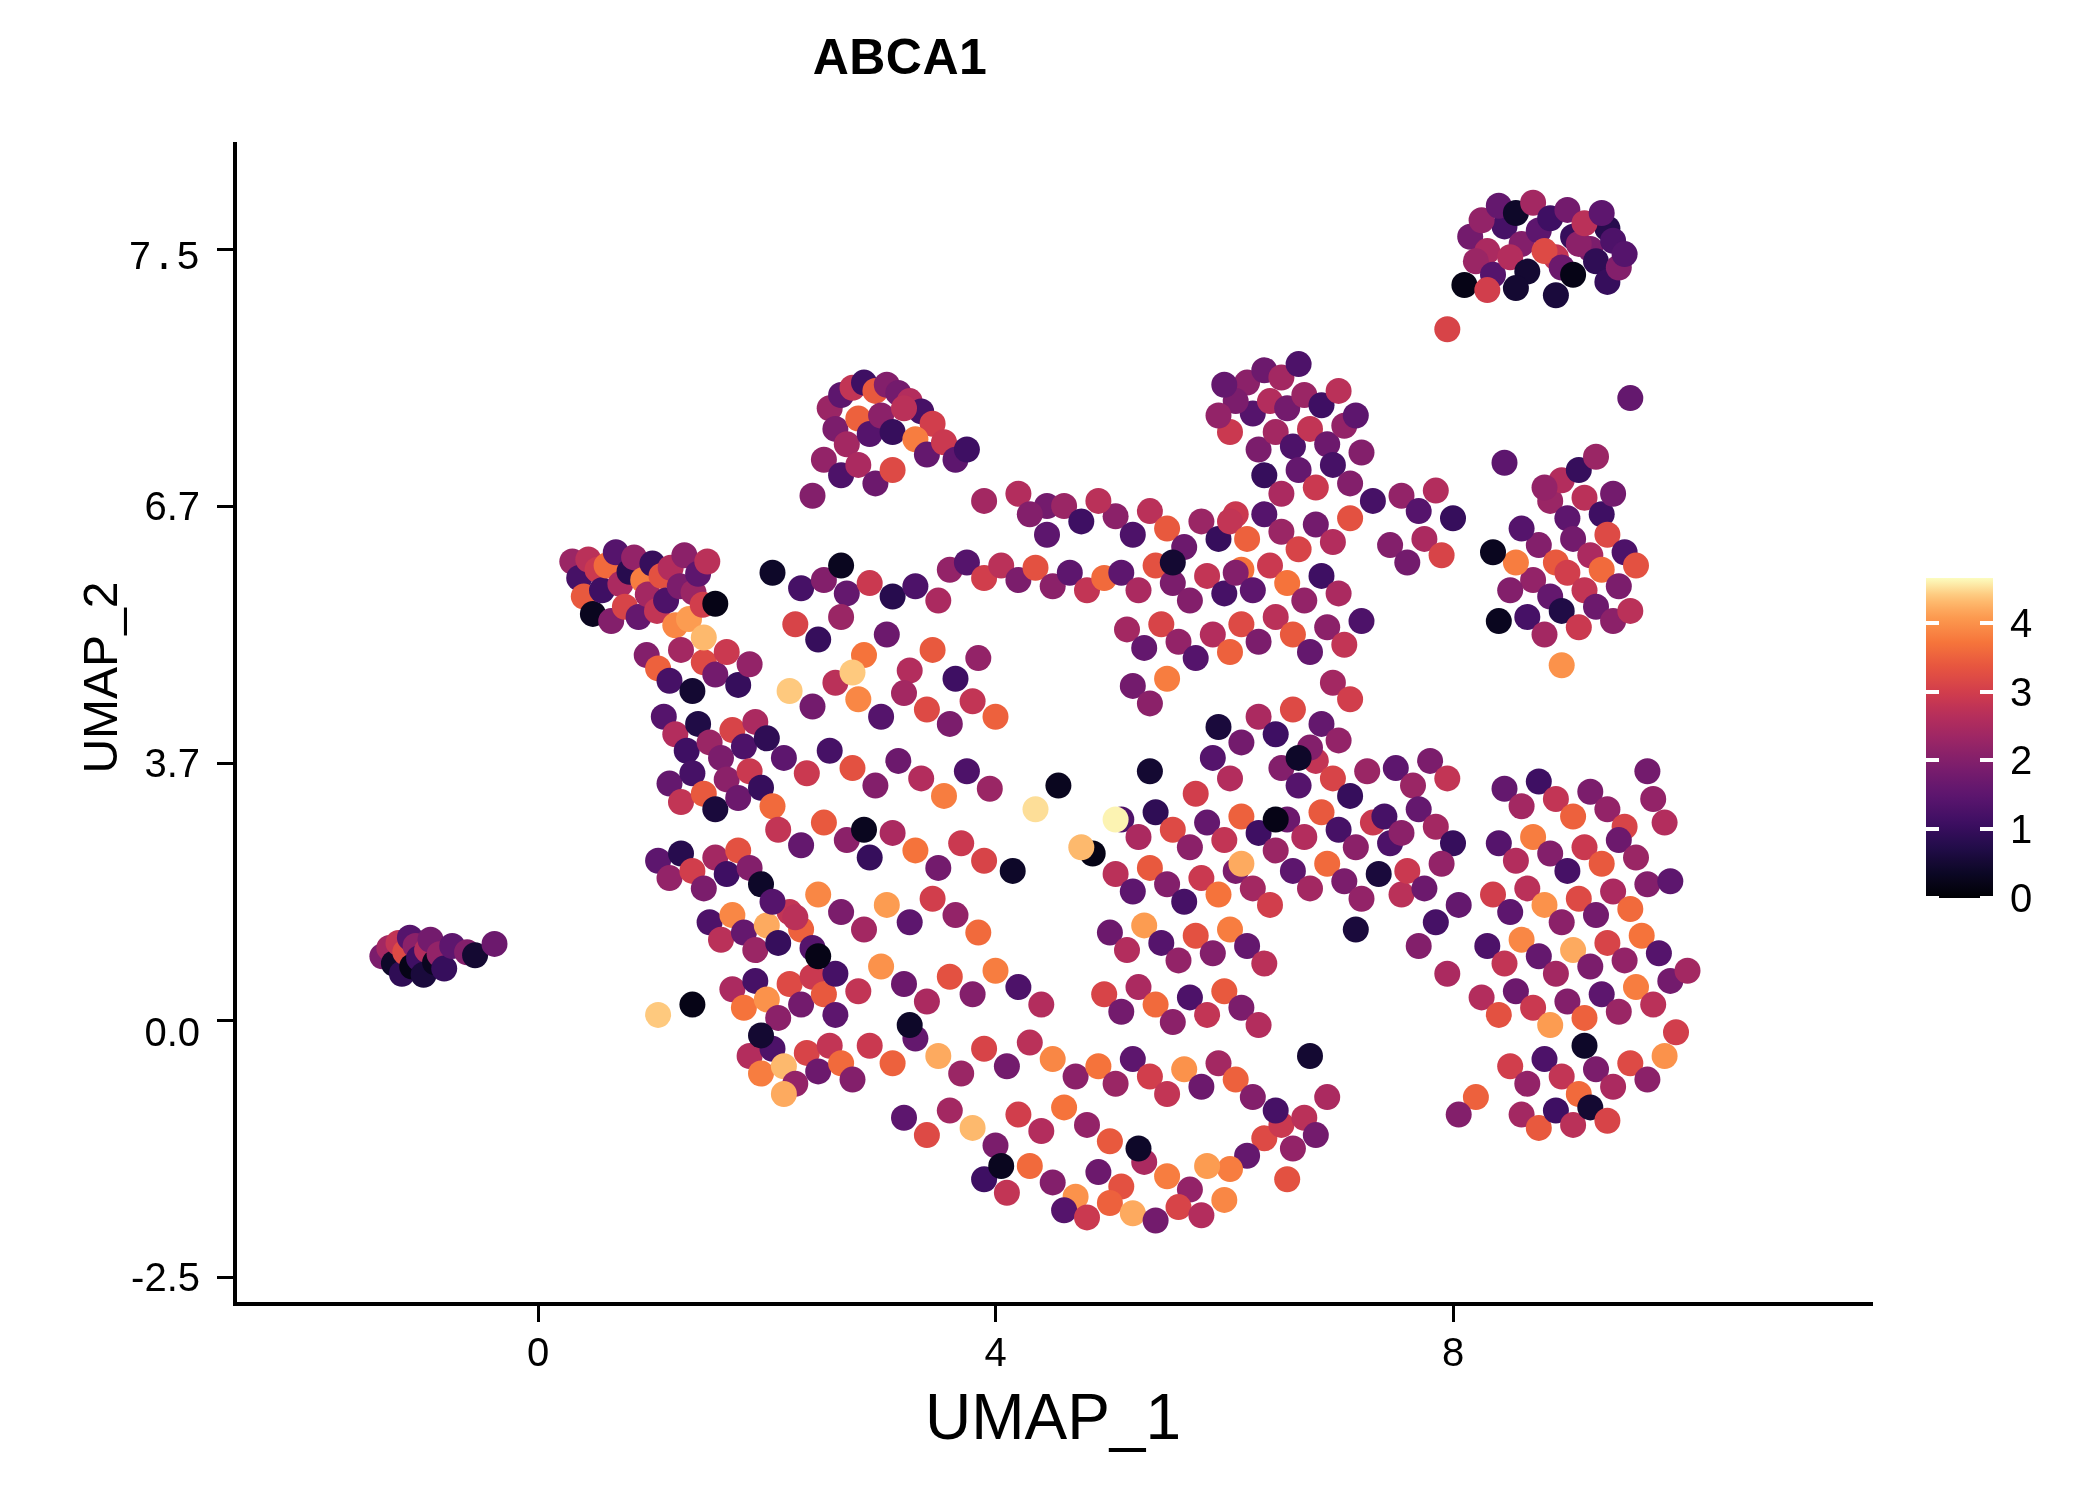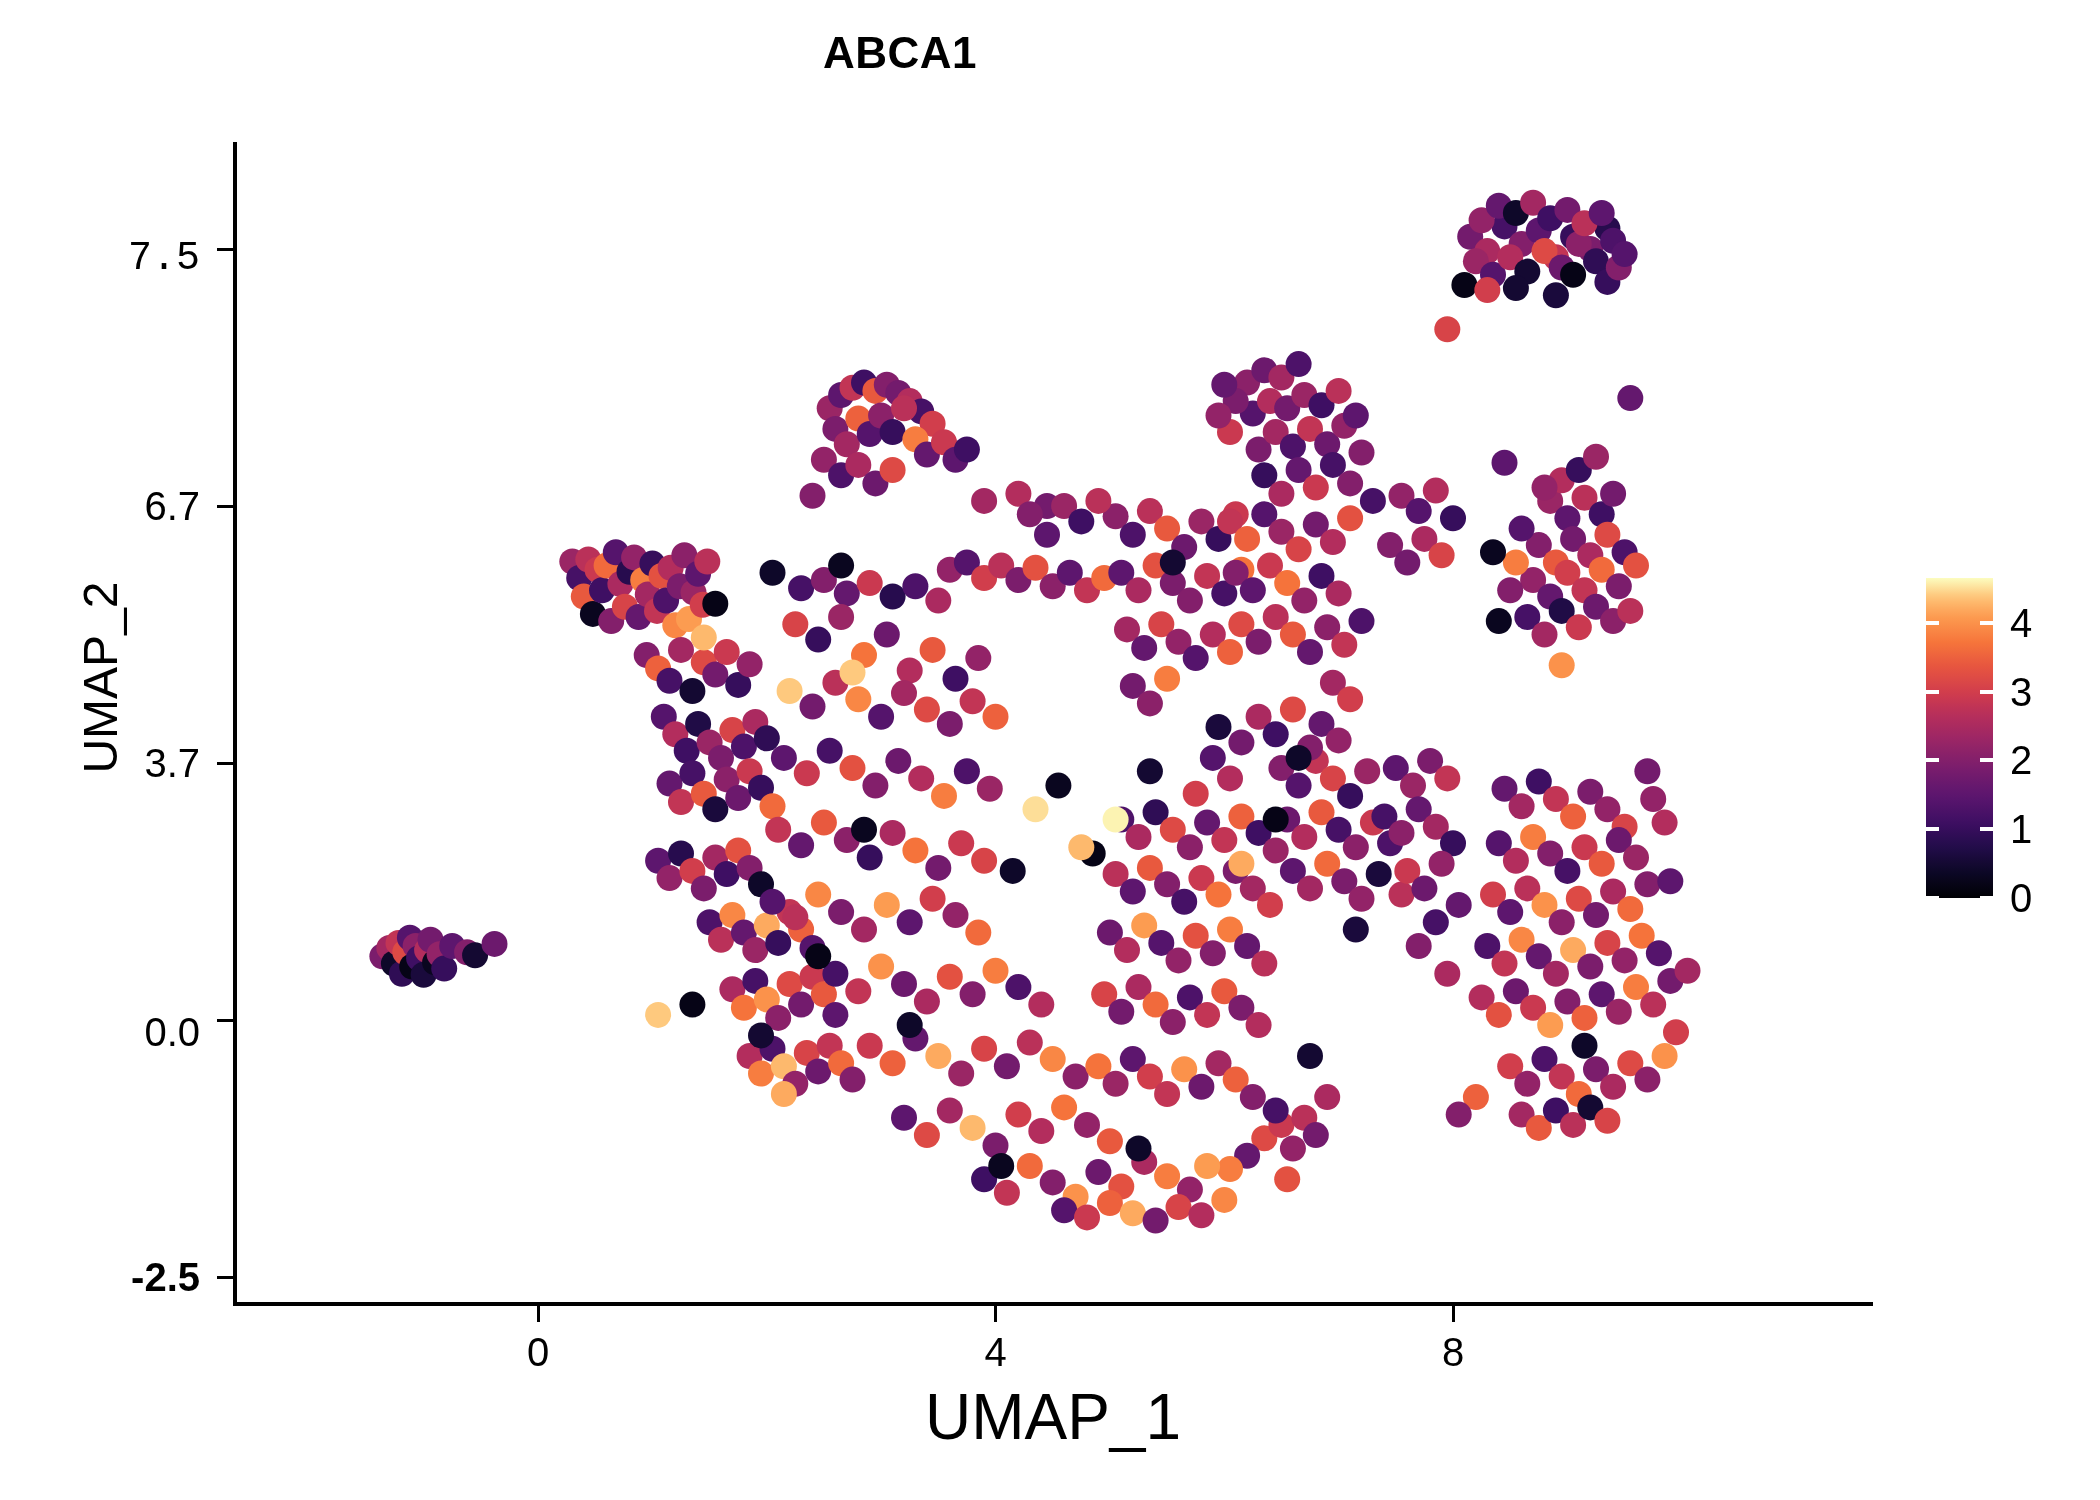--- a/index.html
+++ b/index.html
@@ -9,21 +9,21 @@
     font-family:"Liberation Sans", sans-serif;
     overflow:hidden;
     position:relative;
   }
   #plot-root{position:absolute;left:0;top:0;width:2100px;height:1500px;}
 
   .chart-title{
     position:absolute;
     left:0;top:28px;width:1800px;
     text-align:center;
-    font-size:44px;
+    font-size:50px;
     font-weight:bold;
     color:#000000;
     letter-spacing:0.5px;
   }
 
   
   #panel{
     position:absolute;
     left:235px;   
     top:142px;
@@ -734,21 +734,21 @@
         <circle cx="1326.7" cy="523.3" r="13" fill="rgb(251,146,75)"></circle>
         <circle cx="423.1" cy="872.9" r="13" fill="rgb(254,201,126)"></circle>
         <circle cx="548.9" cy="952.0" r="13" fill="rgb(253,170,95)"></circle>
         <circle cx="846.3" cy="705.3" r="13" fill="rgb(253,185,109)"></circle>
         <circle cx="972.1" cy="1024.0" r="13" fill="rgb(252,156,81)"></circle>
       </svg>
   </div>
 
   <div id="y-ticks">
       <div class="tick-y" style="top: 1275.5px;"></div>
-      <div class="ticklabel ticklabel-y" style="top: 1277px; left: 40px; width: 160px; font-weight: bold;">-2.5</div>
+      <div class="ticklabel ticklabel-y" style="top: 1277px; left: 40px; width: 160px;">-2.5</div>
       <div class="tick-y" style="top: 1018.5px;"></div>
       <div class="ticklabel ticklabel-y" style="top: 1032px; left: 40px; width: 160px;">0.0</div>
       <div class="tick-y" style="top: 761.5px;"></div>
       <div class="ticklabel ticklabel-y" style="top: 763px; left: 40px; width: 160px;">3.7</div>
       <div class="tick-y" style="top: 504.5px;"></div>
       <div class="ticklabel ticklabel-y" style="top: 506px; left: 40px; width: 160px;">6.7</div>
       <div class="tick-y" style="top: 247.5px;"></div>
       <div class="ticklabel ticklabel-y" style="top: 258px; left: 40px; width: 160px; font-family: Liberation Mono, monospace;">7.5</div>
     </div>
   <div id="x-ticks">

